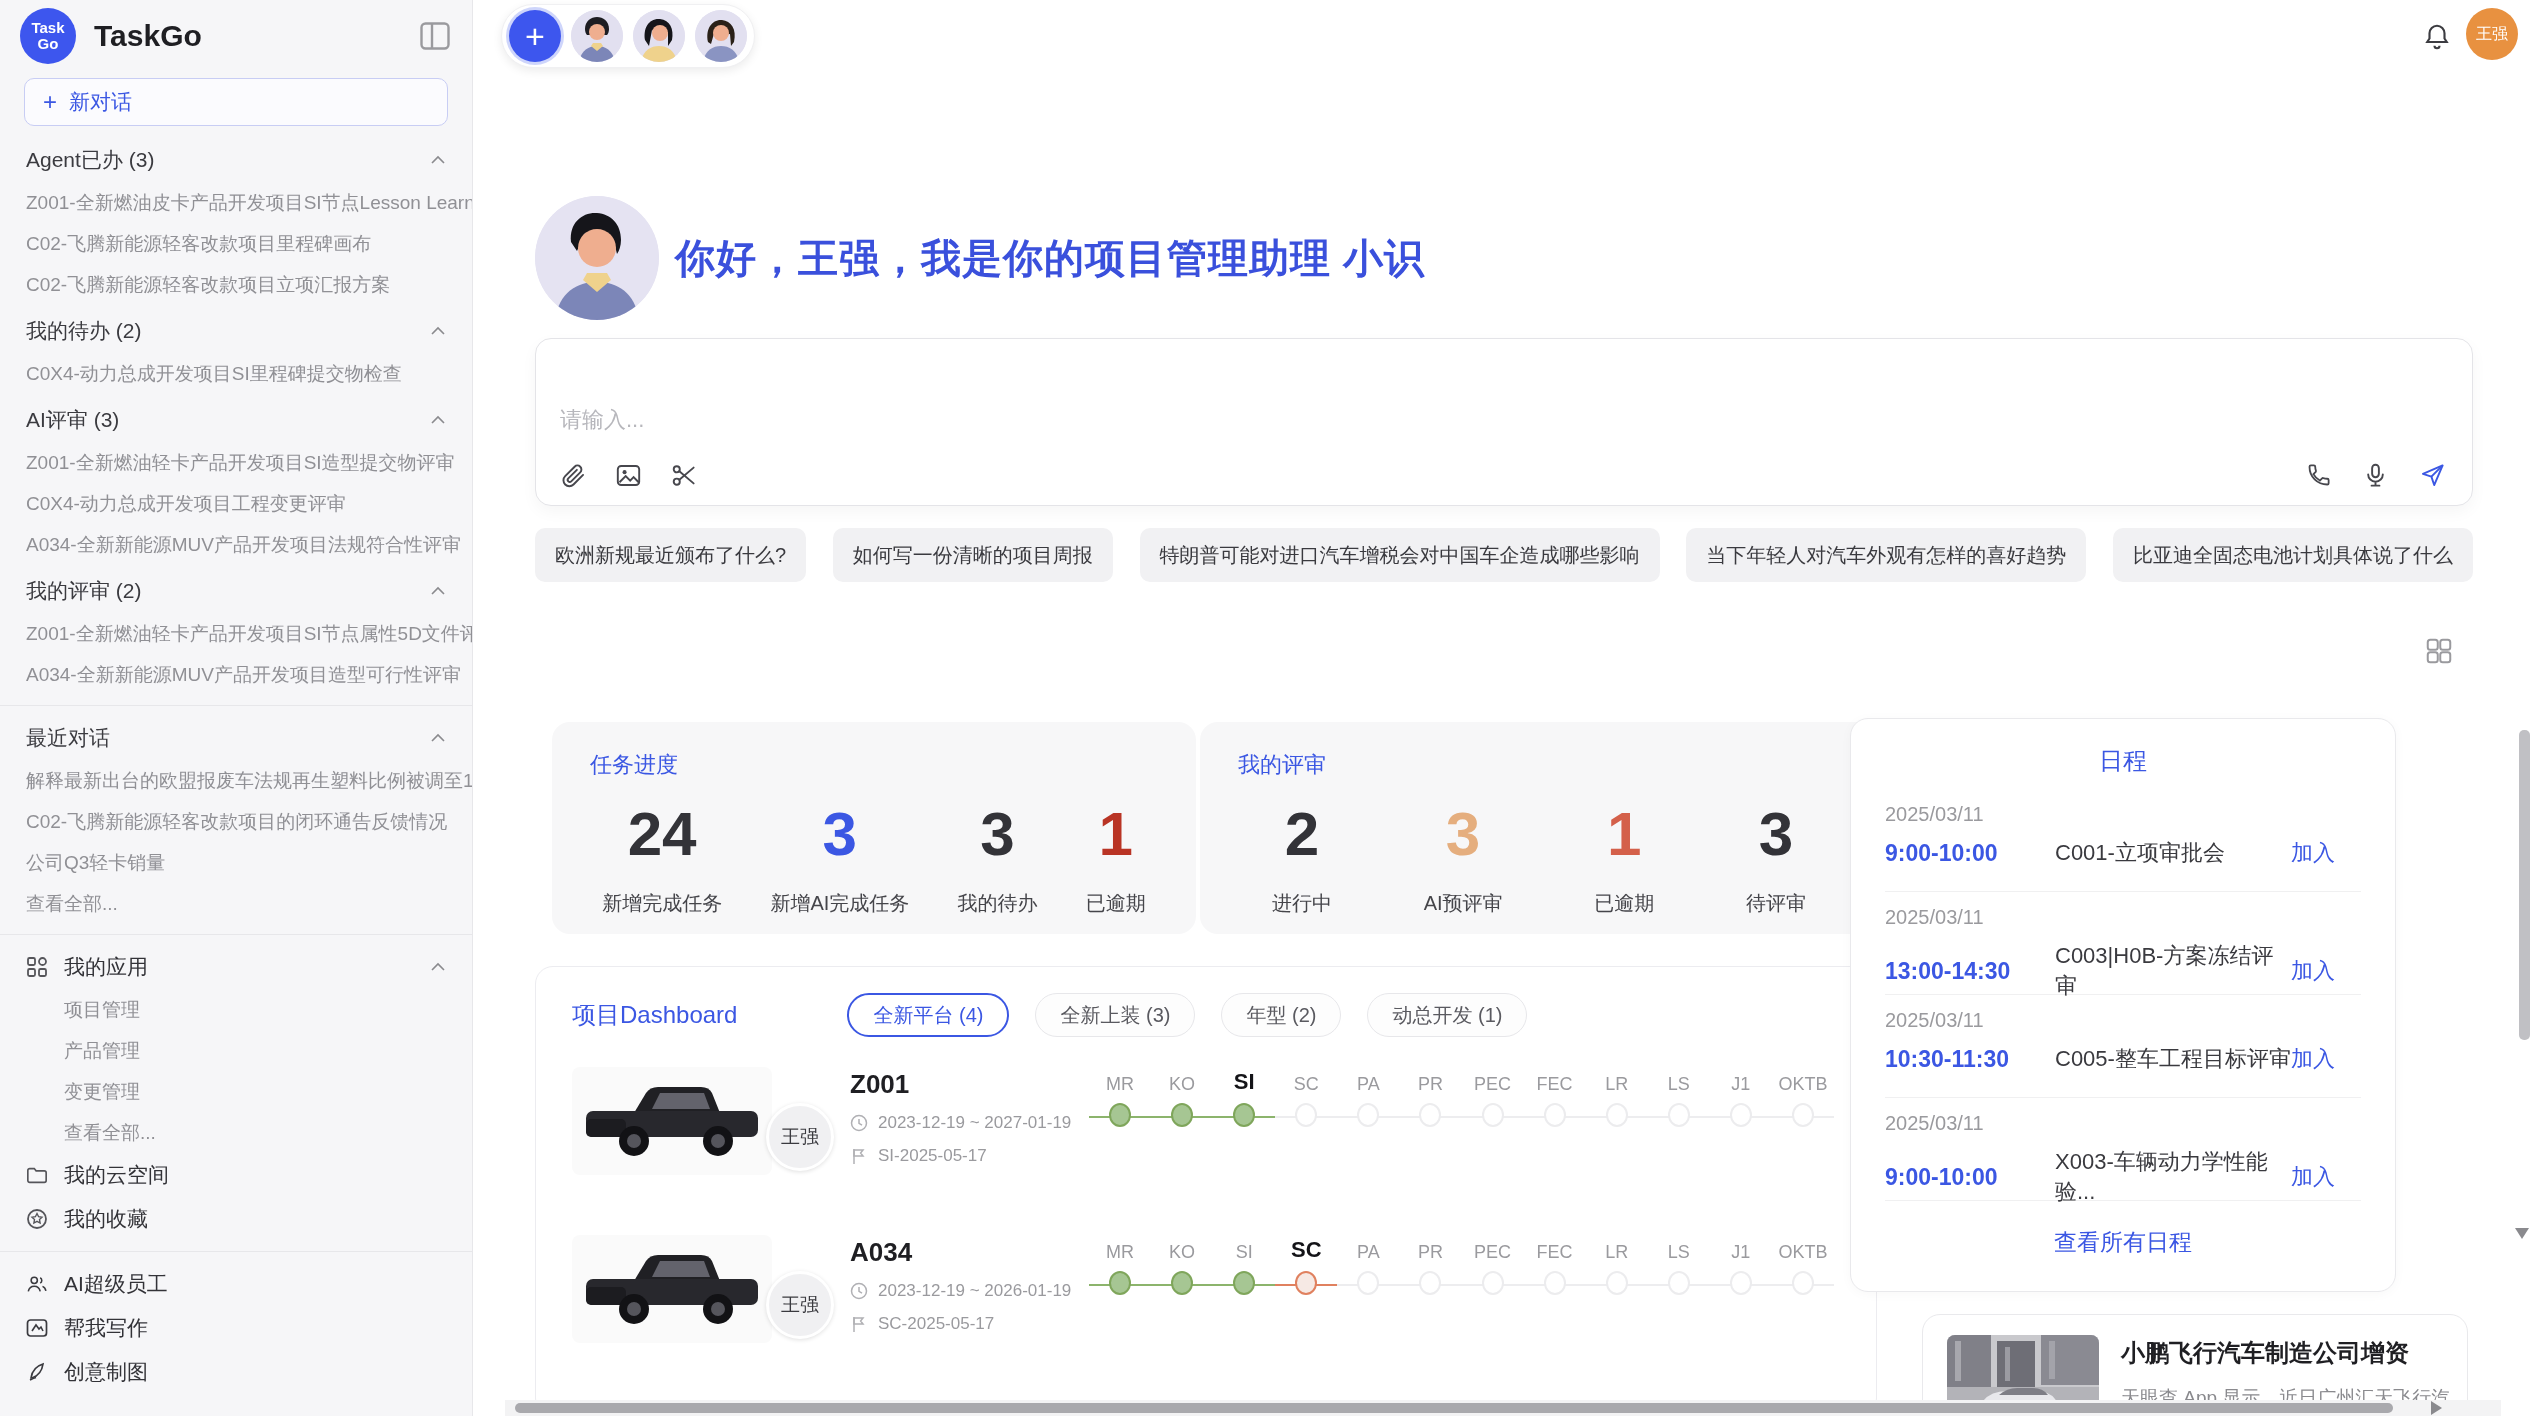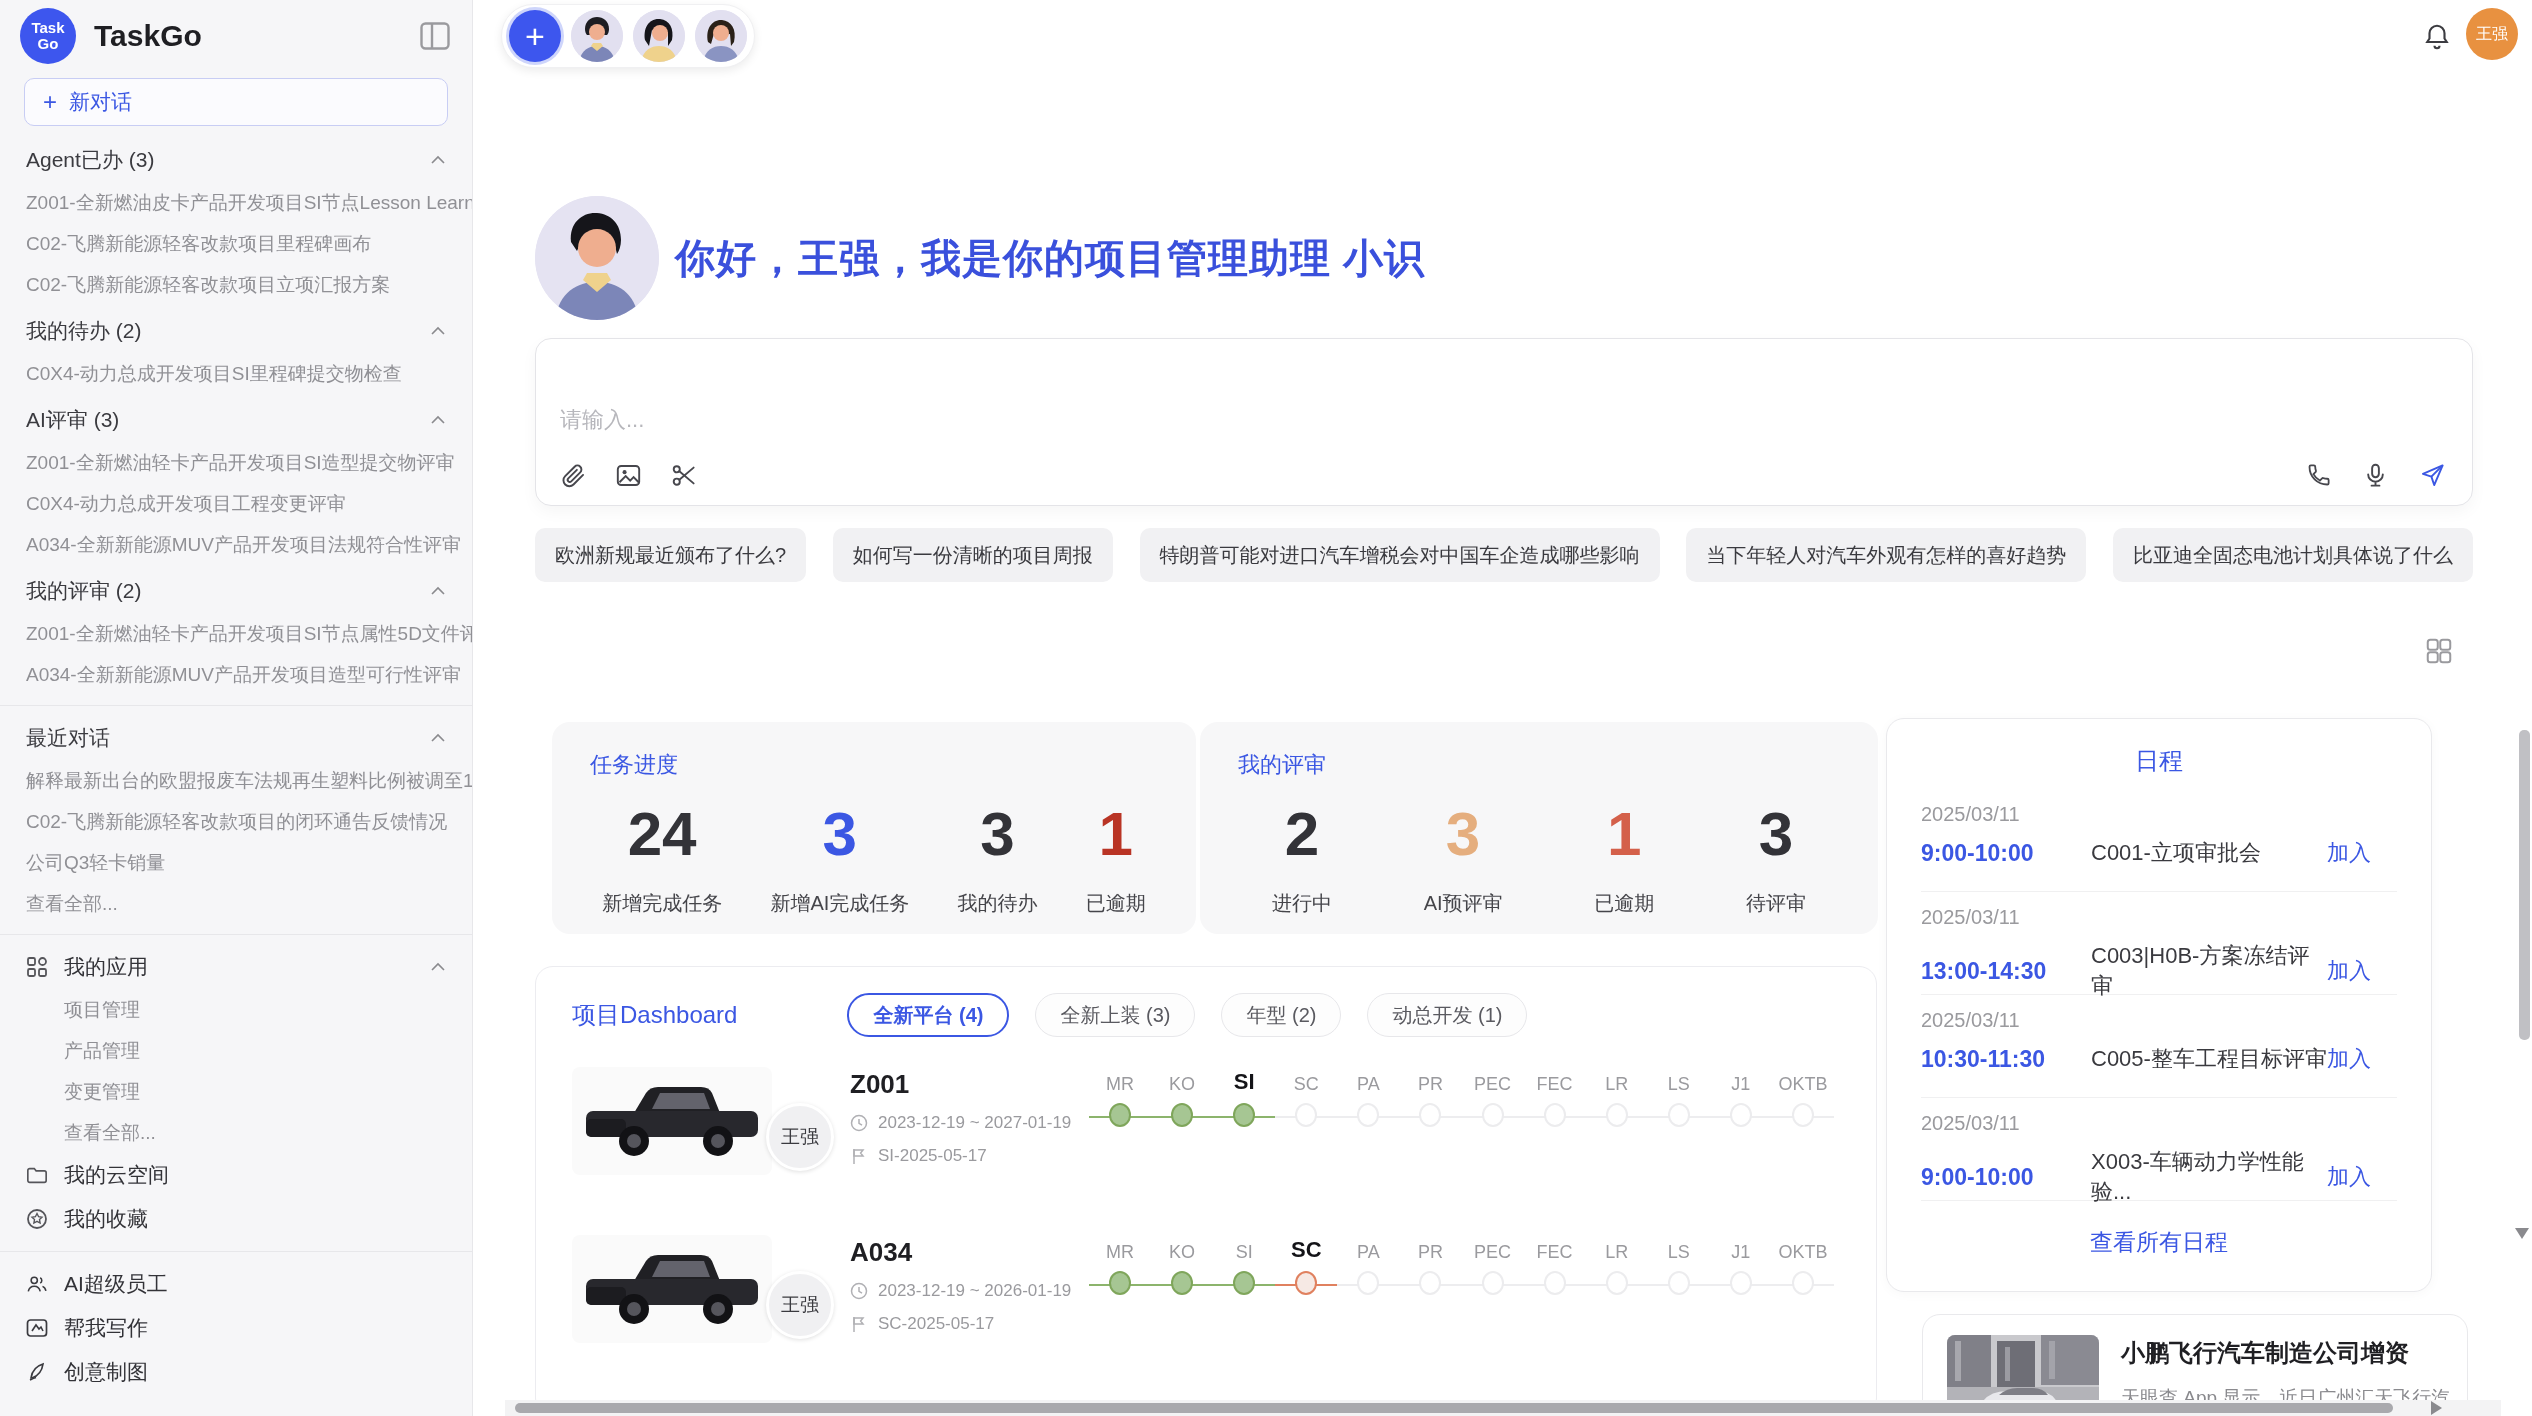--- a/index.html
+++ b/index.html
@@ -88,21 +88,21 @@
   .val.orange{color:var(--orange);} .val.salmon{color:var(--salmon);}
 
   
   .dash{position:absolute;left:62px;top:966px;width:1342px;height:450px;background:#fff;
     border:1px solid #ececf0;border-radius:18px;overflow:hidden;}
   .dash-head{display:flex;align-items:center;padding:26px 36px 10px 36px;}
   .dash-title{font-size:24px;color:var(--blue);}
   .dash-tabs{display:flex;gap:26px;margin-left:110px;}
   .tab{height:44px;border-radius:22px;display:flex;align-items:center;padding:0 24px;
     font-size:20px;border:1px solid #e7e7ea;color:#5a5a60;background:#fdfdfd;cursor:pointer;}
-  .tab.active{border:2px solid var(--blue);color:var(--blue);background:#fff;font-weight:bold;}
+  .tab.active{border:2px solid var(--blue);color:var(--blue);background:#fff;}
   .proj-row{display:flex;padding:14px 36px 0 36px;height:168px;}
   .proj-img{width:200px;height:108px;border-radius:8px;position:relative;margin-top:6px;flex:none;}
   .owner-badge{position:absolute;right:-62px;top:36px;width:68px;height:68px;border-radius:50%;
     background:#f0f0f2;border:3px solid #fff;box-shadow:0 1px 4px rgba(0,0,0,.12);
     display:flex;align-items:center;justify-content:center;font-size:19px;color:#3a3a3f;z-index:2;}
   .proj-info{margin-left:78px;width:225px;flex:none;}
   .proj-name{font-size:26px;font-weight:bold;color:#1f1f23;margin-top:8px;}
   .proj-meta{display:flex;align-items:center;gap:10px;font-size:17px;color:var(--lightgray);margin-top:13px;}
   .ms-track{flex:1;display:flex;margin:6px 6px 0 14px;}
   .ms-cell{flex:1;position:relative;}
@@ -114,21 +114,21 @@
   .ms-cell.done .dotwrap::before,.ms-cell.current .dotwrap::before{background:var(--green);}
   .ms-cell.alert .dotwrap::before{background:var(--alert);}
   .dot{position:relative;z-index:1;width:22px;height:24px;border-radius:50%;margin:2px auto 0;
     background:#fff;border:2px solid #ececee;}
   .ms-cell.done .dot,.ms-cell.current .dot{background:var(--greenfill);border-color:var(--greenedge);}
   .ms-cell.alert .dot{background:#f6e9e4;border-color:var(--alert);}
   .row3-sliver{position:absolute;left:36px;top:436px;width:200px;height:14px;
     background:#e8e8ea;border-radius:8px 8px 0 0;}
 
   
-  .sched{position:absolute;left:1413px;top:718px;width:546px;height:574px;background:#fff;
+  .sched{position:absolute;left:1377px;top:718px;width:546px;height:574px;background:#fff;
     border:1px solid var(--border);border-radius:18px;box-shadow:0 2px 12px rgba(0,0,0,.03);}
   .sched-title{text-align:center;font-size:24px;color:var(--blue);margin-top:26px;}
   .sched-list{margin-top:12px;}
   .sched-item{height:103px;margin:0 34px;border-bottom:1px solid #f0f0f1;padding-top:14px;}
   .si-date{font-size:20px;color:var(--lightgray);}
   .si-row{display:flex;align-items:center;margin-top:12px;}
   .si-time{font-size:23px;font-weight:bold;color:var(--blue);width:170px;flex:none;}
   .si-title{font-size:22px;color:#3a3a3f;flex:1;}
   .si-join{font-size:22px;color:var(--blue);cursor:pointer;padding-right:26px;}
   .sched-all{text-align:center;font-size:23px;color:var(--blue);margin-top:26px;cursor:pointer;}

